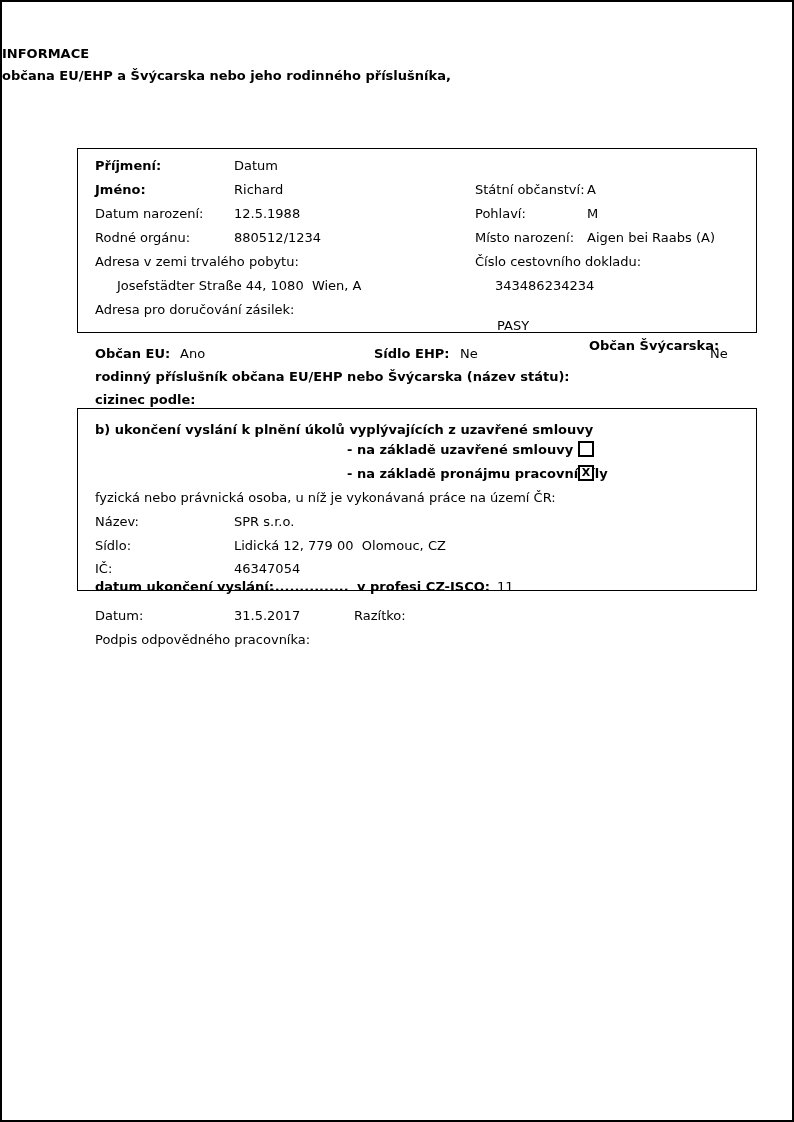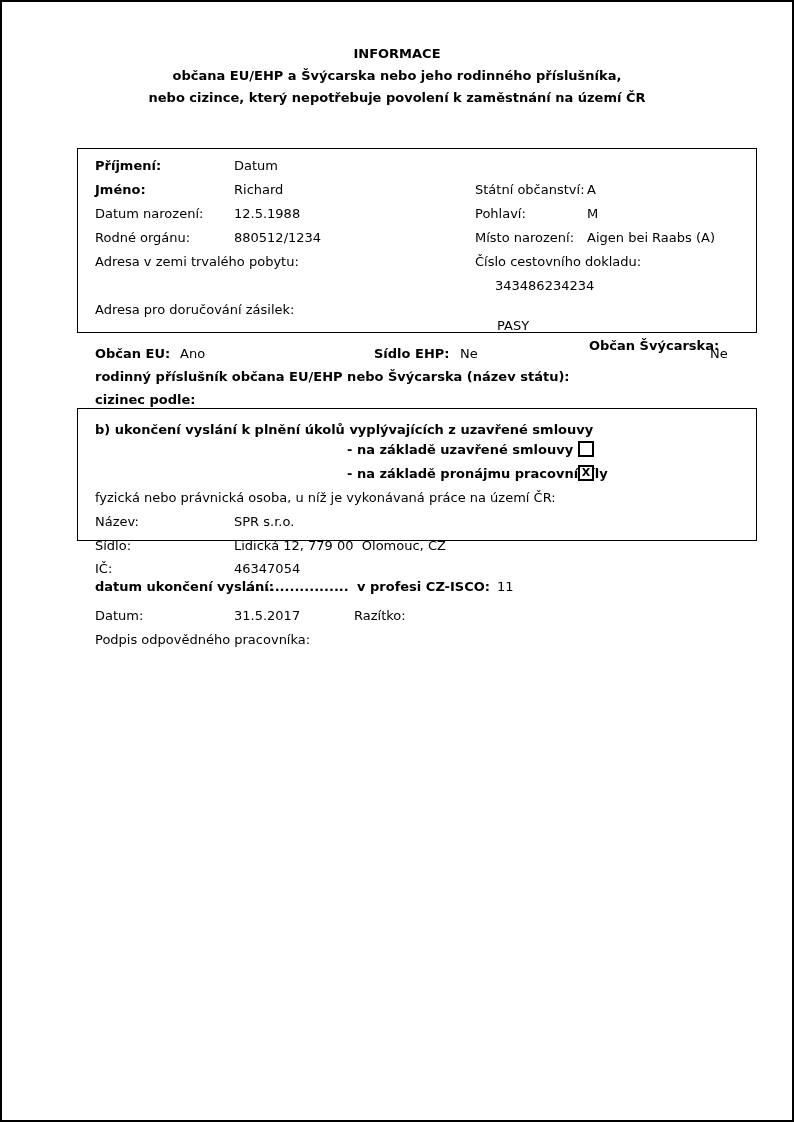--- a/index.html
+++ b/index.html
@@ -9,30 +9,30 @@
     margin:0 auto;
     background:#ffffff;
     border:2px solid #000000;
     box-sizing:border-box;
     font-family:"DejaVu Sans", sans-serif;
     font-size:13px;
     color:#000000;
   }
   .title-block {
     position:absolute; top:41px; left:0; width:100%;
-    text-align:center; font-weight:bold; line-height:22px;
+    font-weight:bold; line-height:22px;
   }
   .box {
     position:absolute;
     border:1px solid #000000;
     box-sizing:border-box;
     background:#ffffff;
   }
   .box1 { left:75px; top:146px; width:680px; height:185px; }
-  .box2 { left:75px; top:406px; width:680px; height:133px; }
+  .box2 { left:75px; top:406px; width:680px; height:183px; }
   .c {
     position:absolute;
     white-space:pre;
     line-height:15px;
   }
   .b { font-weight:bold; }
   .checkbox {
     position:absolute;
     width:12px; height:12px;
     border:2px solid #000000;
@@ -46,21 +46,20 @@
   .checkbox i { font-style:normal; }
 </style>
 </head>
 <body>
 
 <div class="page">
 
   <div class="title-block">
     <div>INFORMACE</div>
     <div>občana EU/EHP a Švýcarska nebo jeho rodinného příslušníka,</div>
-    <div>nebo cizince, který nepotřebuje povolení k zaměstnání na území ČR</div>
   </div>
 
   <div class="box box1">
     <span class="c b" style="left:17px;top:9px">Příjmení:</span>
     <span class="c" style="left:156px;top:9px">Datum</span>
 
     <span class="c b" style="left:17px;top:33px">Jméno:</span>
     <span class="c" style="left:156px;top:33px">Richard</span>
     <span class="c" style="left:397px;top:33px">Státní občanství:</span>
     <span class="c" style="left:509px;top:33px">A</span>
@@ -71,20 +70,21 @@
     <span class="c" style="left:509px;top:57px">M</span>
 
     <span class="c" style="left:17px;top:81px">Rodné orgánu:</span>
     <span class="c" style="left:156px;top:81px">880512/1234</span>
     <span class="c" style="left:397px;top:81px">Místo narození:</span>
     <span class="c" style="left:509px;top:81px">Aigen bei Raabs (A)</span>
 
     <span class="c" style="left:17px;top:105px">Adresa v zemi trvalého pobytu:</span>
     <span class="c" style="left:397px;top:105px">Číslo cestovního dokladu:</span>
 
+    <span class="c" style="left:39px;top:129px">Josefstädter Straße 44, 1080  Wien, A</span>
     <span class="c" style="left:417px;top:129px">343486234234</span>
 
     <span class="c" style="left:17px;top:153px">Adresa pro doručování zásilek:</span>
 
     <span class="c" style="left:419px;top:169px">PASY</span>
   </div>
 
   <span class="c b" style="left:93px;top:344px">Občan EU:</span>
   <span class="c" style="left:178px;top:344px">Ano</span>
   <span class="c b" style="left:372px;top:344px">Sídlo EHP:</span>

